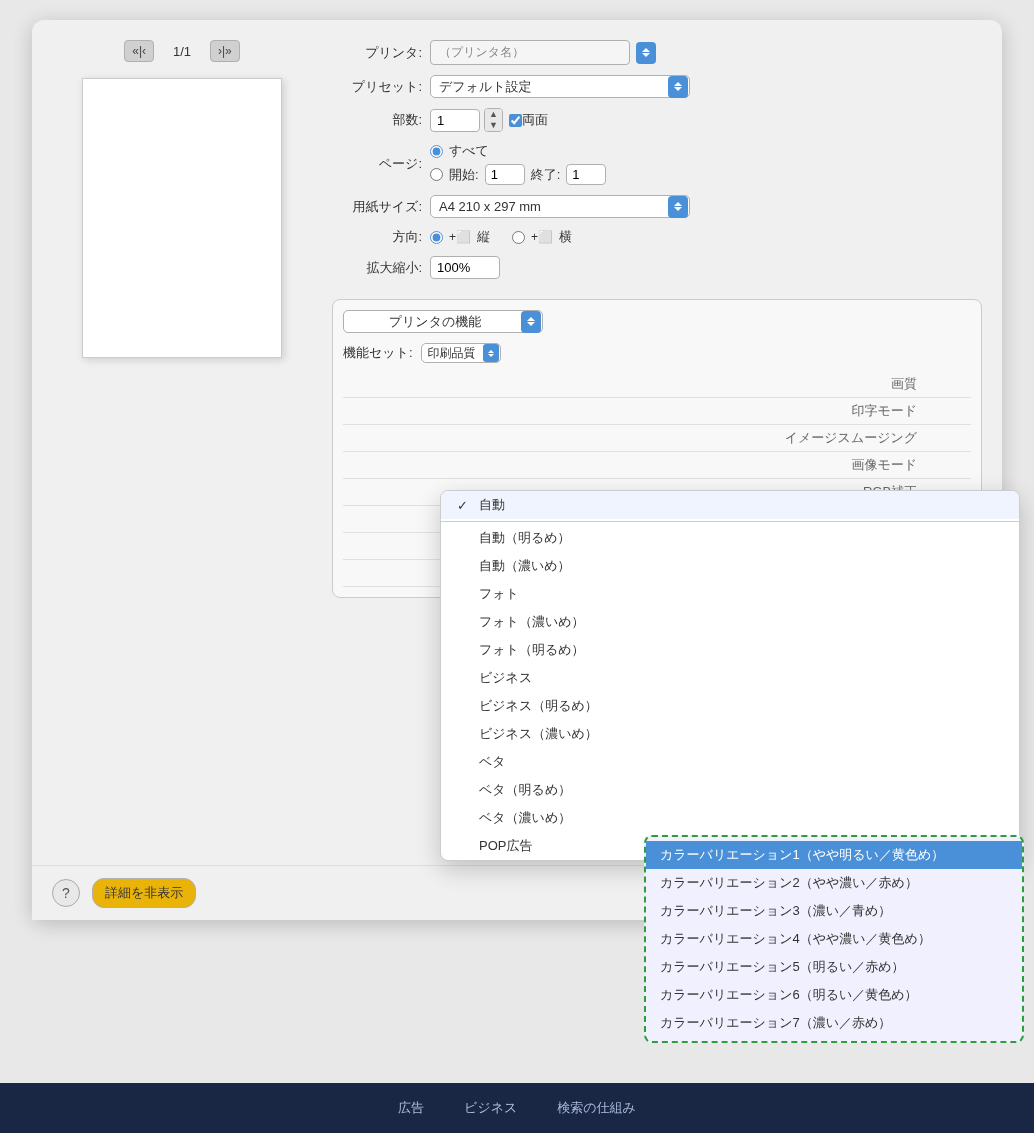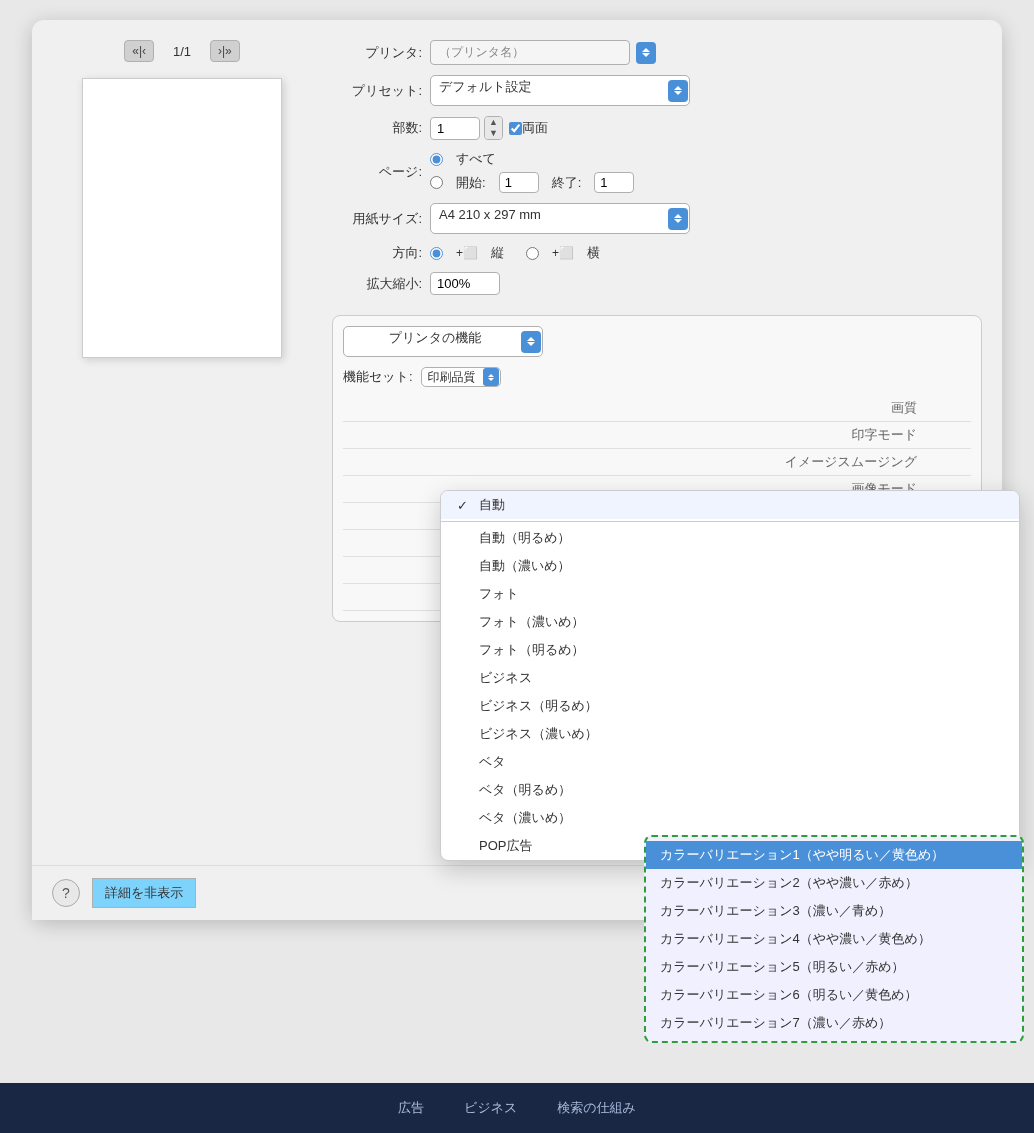--- a/index.html
+++ b/index.html
@@ -97,21 +97,21 @@
     .form-control {
       display: flex;
       align-items: center;
       gap: 6px;
     }
 
     .select-box {
       background: white;
       border: 1px solid #b0b0b0;
       border-radius: 5px;
-      padding: 3px 24px 11px 8px;
+      padding: 3px 24px 3px 8px;
       font-size: 13px;
       color: #333;
       appearance: none;
       position: relative;
       min-width: 200px;
     }
 
     .select-wrapper {
       position: relative;
       display: inline-block;
@@ -188,21 +188,21 @@
 
     .radio-group {
       display: flex;
       flex-direction: column;
       gap: 4px;
     }
 
     .radio-row {
       display: flex;
       align-items: center;
-      gap: 13px;
+      gap: 6px;
       font-size: 13px;
       color: #333;
     }
 
     .range-input {
       width: 40px;
       border: 1px solid #b0b0b0;
       border-radius: 4px;
       padding: 2px 5px;
       font-size: 13px;
@@ -387,23 +387,23 @@
       background: #e8e8e8;
       display: flex;
       align-items: center;
       justify-content: center;
       font-size: 14px;
       color: #555;
       cursor: pointer;
     }
 
     .detail-hide-btn {
-      background: #7dd3fc;
-      border: 1px solid #b0b0b0;
-      border-radius: 0;
+      background: #eab308;
+      border: 1px solid #b0b0b0;
+      border-radius: 12px;
       padding: 5px 12px;
       font-size: 13px;
       color: #333;
       cursor: pointer;
     }
 
     .bottom-right {
       display: flex;
       align-items: center;
       gap: 8px;

